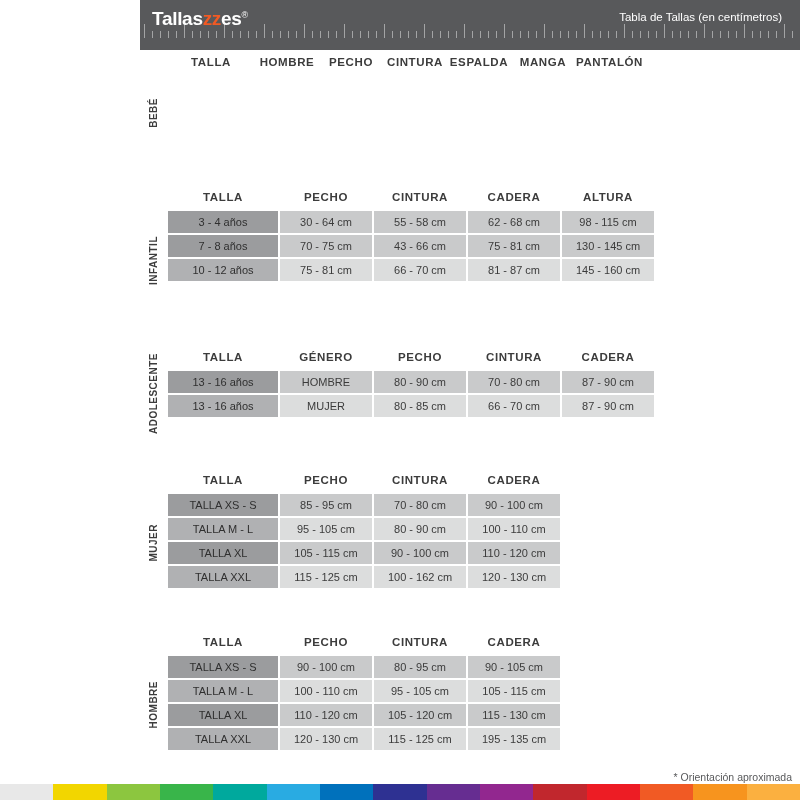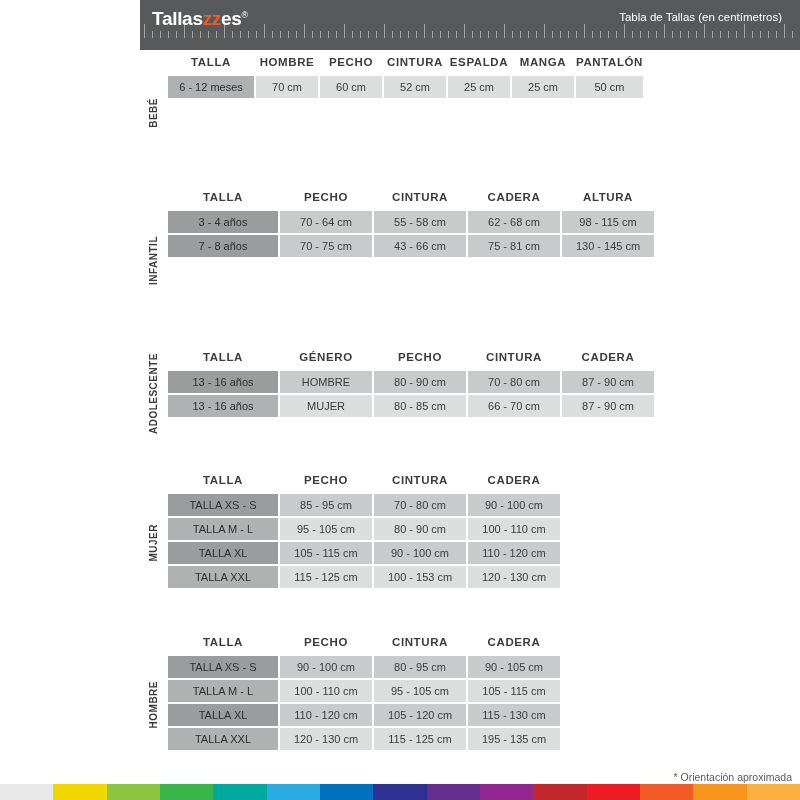--- a/index.html
+++ b/index.html
@@ -236,29 +236,20 @@
               <th>TALLA</th>
               <th>HOMBRE</th>
               <th>PECHO</th>
               <th>CINTURA</th>
               <th>ESPALDA</th>
               <th>MANGA</th>
               <th>PANTALÓN</th>
             </tr>
           </thead>
           <tbody>
-            <tr class="alt">
-              <td class="first">6 - 12 meses</td>
-              <td>70 cm</td>
-              <td>60 cm</td>
-              <td>52 cm</td>
-              <td>25 cm</td>
-              <td>25 cm</td>
-              <td>50 cm</td>
-            </tr>
           </tbody>
         </table>
       </div>
       <div class="block" style="left: 166px; top: 185px;">
         <div class="side-label" style="top: 23px; height: 104px; left: -24px;">
           <span>INFANTIL</span>
         </div>
         <table class="sz">
           <colgroup>
             <col style="width: 110px;">
@@ -272,31 +263,38 @@
               <th>TALLA</th>
               <th>PECHO</th>
               <th>CINTURA</th>
               <th>CADERA</th>
               <th>ALTURA</th>
             </tr>
           </thead>
           <tbody>
             <tr>
               <td class="first">3 - 4 años</td>
-              <td>70 - 64 cm</td>
+              <td>30 - 64 cm</td>
               <td>55 - 58 cm</td>
               <td>62 - 68 cm</td>
               <td>98 - 115 cm</td>
             </tr>
             <tr>
               <td class="first">7 - 8 años</td>
               <td>70 - 75 cm</td>
               <td>43 - 66 cm</td>
               <td>75 - 81 cm</td>
               <td>130 - 145 cm</td>
+            </tr>
+            <tr class="alt">
+              <td class="first">10 - 12 años</td>
+              <td>75 - 81 cm</td>
+              <td>66 - 70 cm</td>
+              <td>81 - 87 cm</td>
+              <td>145 - 160 cm</td>
             </tr>
           </tbody>
         </table>
       </div>
       <div class="block" style="left: 166px; top: 345px;">
         <div class="side-label" style="top: 23px; height: 52px; left: -24px;">
           <span>ADOLESCENTE</span>
         </div>
         <table class="sz">
           <colgroup>
@@ -367,21 +365,21 @@
             </tr>
             <tr>
               <td class="first">TALLA XL</td>
               <td>105 - 115 cm</td>
               <td>90 - 100 cm</td>
               <td>110 - 120 cm</td>
             </tr>
             <tr class="alt">
               <td class="first">TALLA XXL</td>
               <td>115 - 125 cm</td>
-              <td>100 - 153 cm</td>
+              <td>100 - 162 cm</td>
               <td>120 - 130 cm</td>
             </tr>
           </tbody>
         </table>
       </div>
       <div class="block" style="left: 166px; top: 630px;">
         <div class="side-label" style="top: 23px; height: 104px; left: -24px;">
           <span>HOMBRE</span>
         </div>
         <table class="sz">

